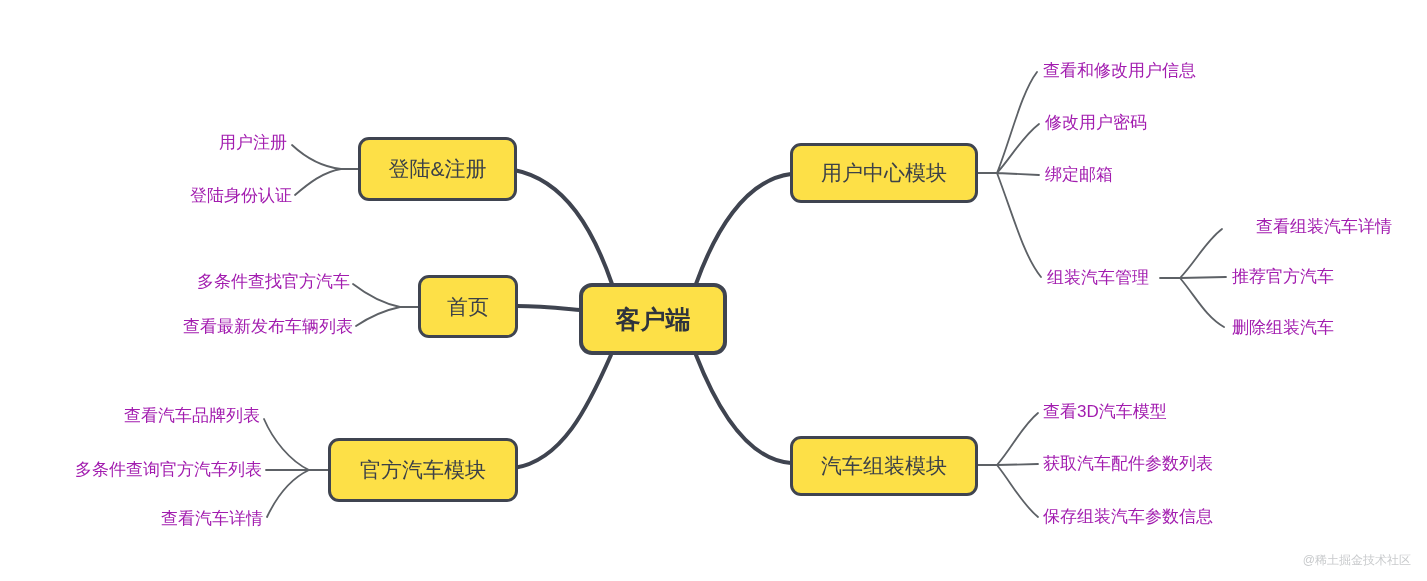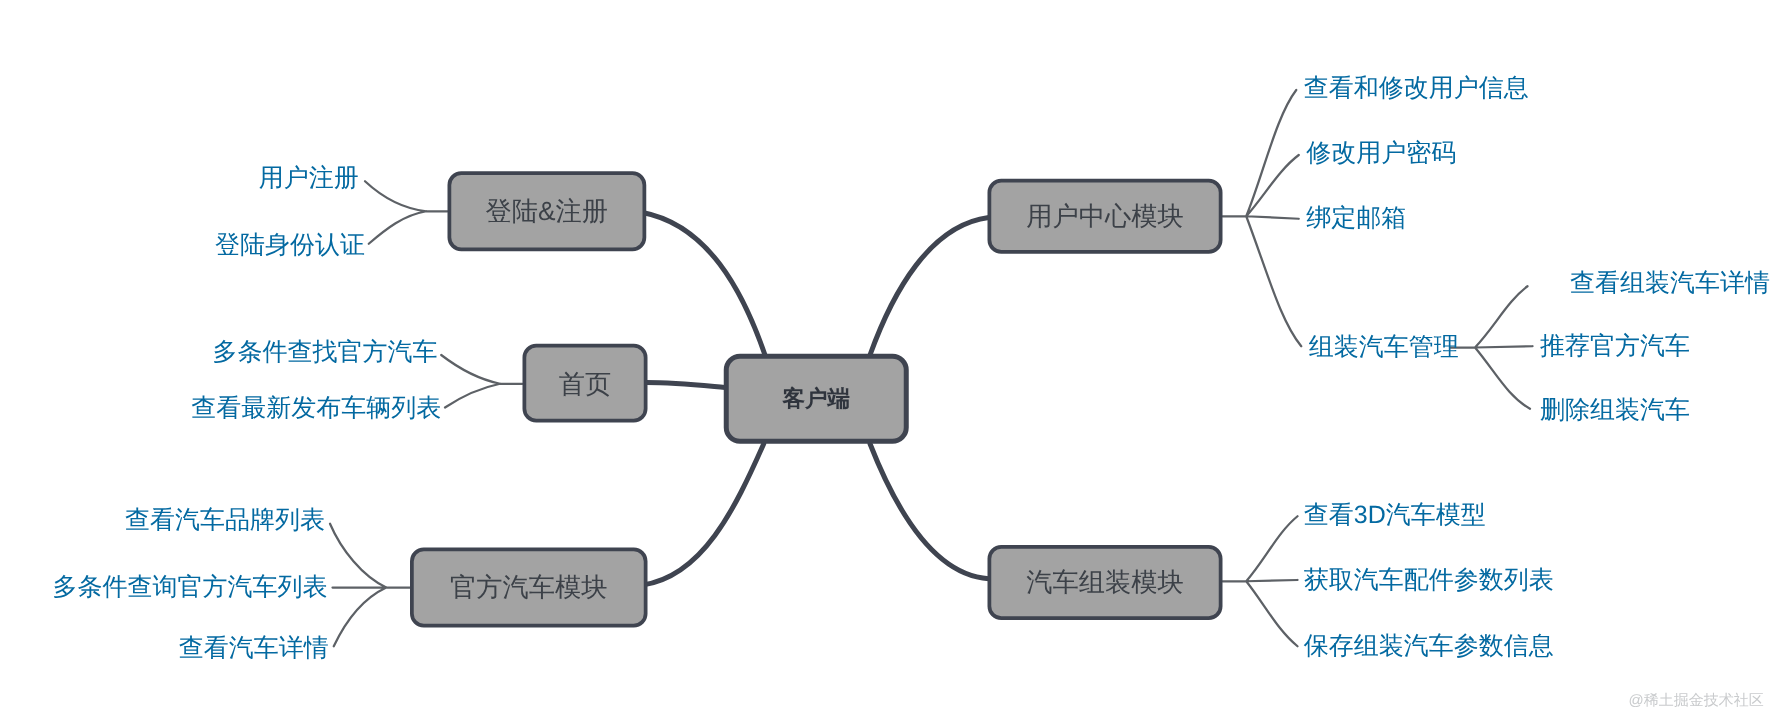--- a/index.html
+++ b/index.html
@@ -2,29 +2,29 @@
 <html><head>
 <meta charset="utf-8">
 <style>
   html,body{margin:0;padding:0;background:#ffffff;}
   #stage{
     position:relative;width:1427px;height:581px;background:#ffffff;overflow:hidden;
     font-family:"Liberation Sans","DejaVu Sans",sans-serif;
   }
   #wires{position:absolute;left:0;top:0;width:1427px;height:581px;}
   .node{
-    position:absolute;box-sizing:border-box;background:#a3a3a3;
+    position:absolute;box-sizing:border-box;background:#fde047;
     border:3px solid #3f4450;border-radius:11px;
     display:flex;align-items:center;justify-content:center;
     color:#3c4148;font-size:21px;white-space:nowrap;cursor:default;
     z-index:2;
   }
-  .node.center{border-width:4px;border-radius:13px;font-weight:bold;font-size:18px;color:#2f343d;}
+  .node.center{border-width:4px;border-radius:13px;font-weight:bold;font-size:25px;color:#2f343d;}
   .leaf{
-    position:absolute;color:#0369a1;font-size:20px;white-space:nowrap;line-height:22px;
+    position:absolute;color:#a21caf;font-size:17px;white-space:nowrap;line-height:22px;
     z-index:2;cursor:default;
   }
   .leaf.r{text-align:right;}
   #watermark{
     position:absolute;right:16px;bottom:12px;color:#c9cbcd;font-size:12px;z-index:2;
   }
 </style>
 </head>
 <body>
 

